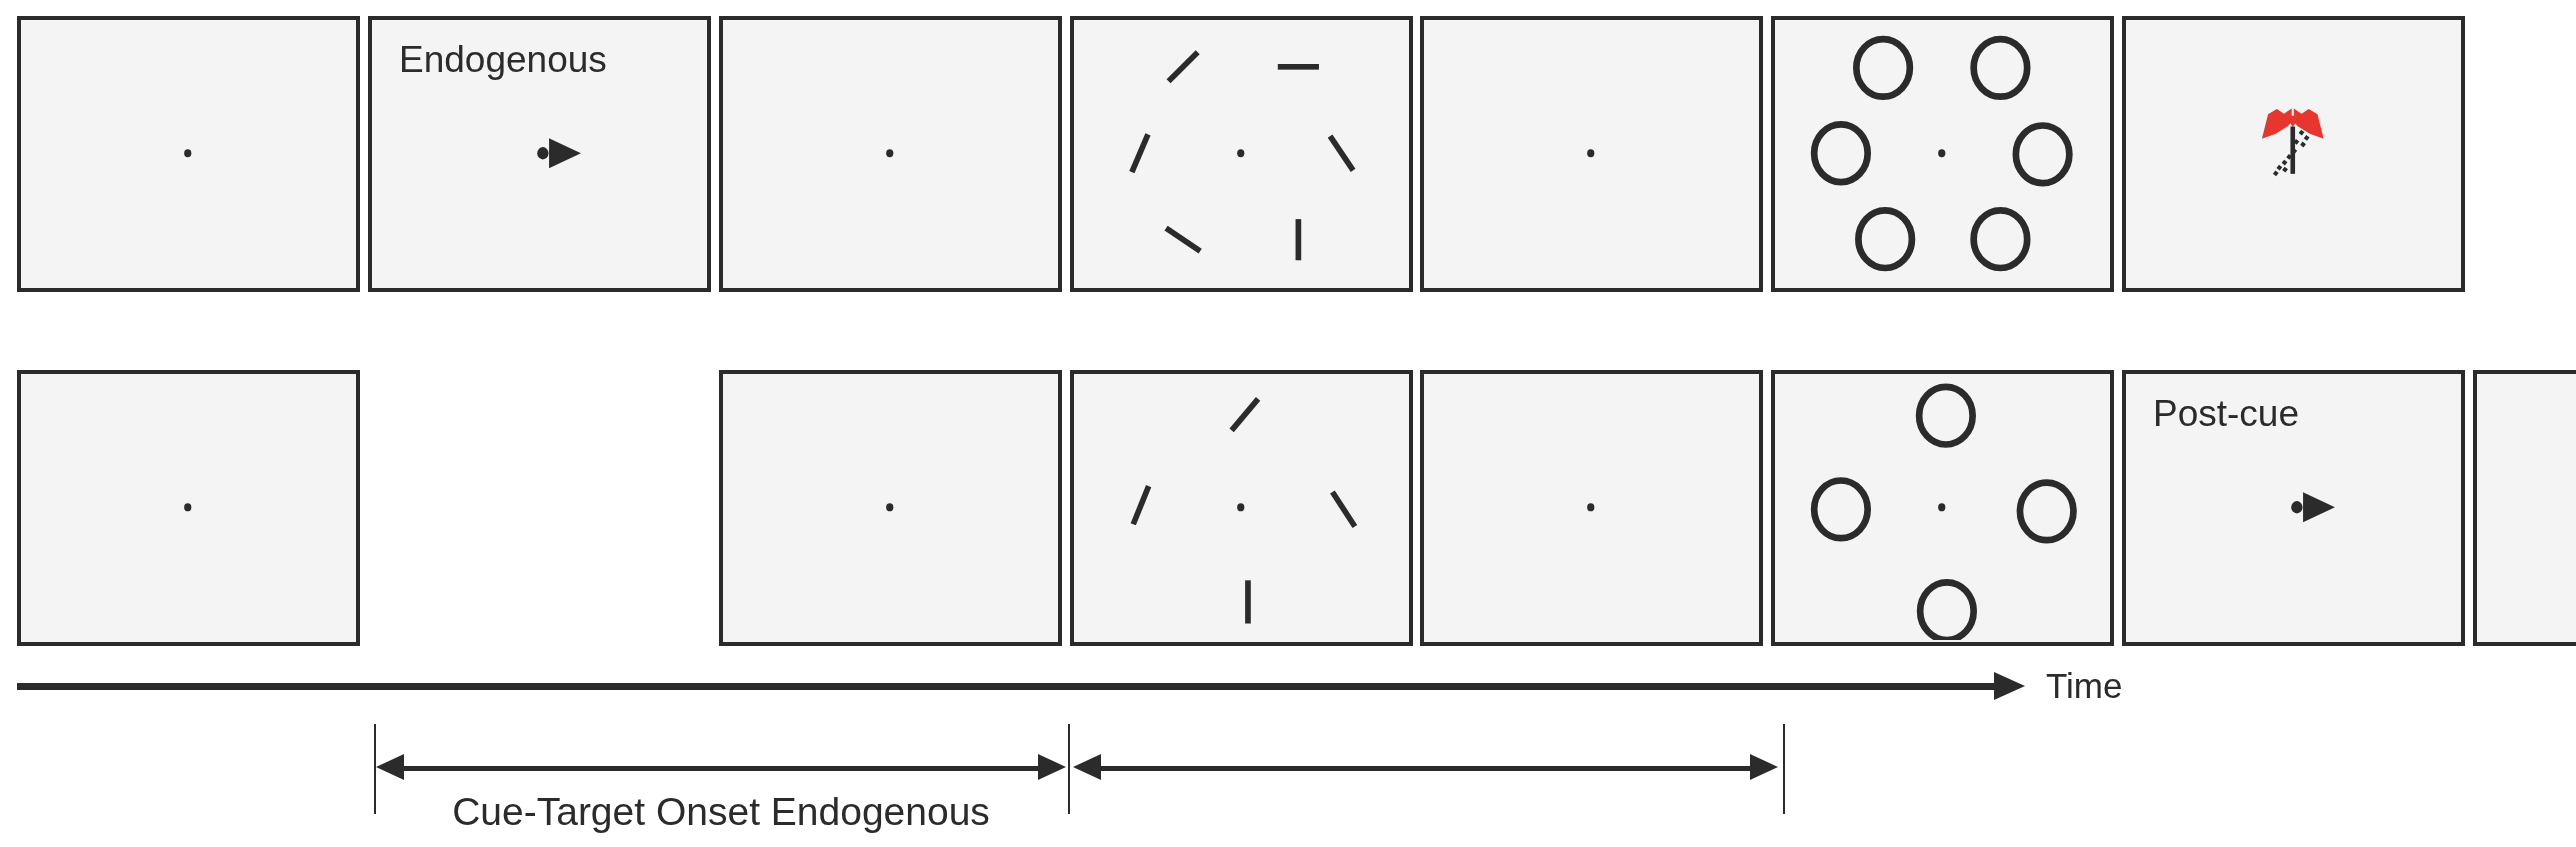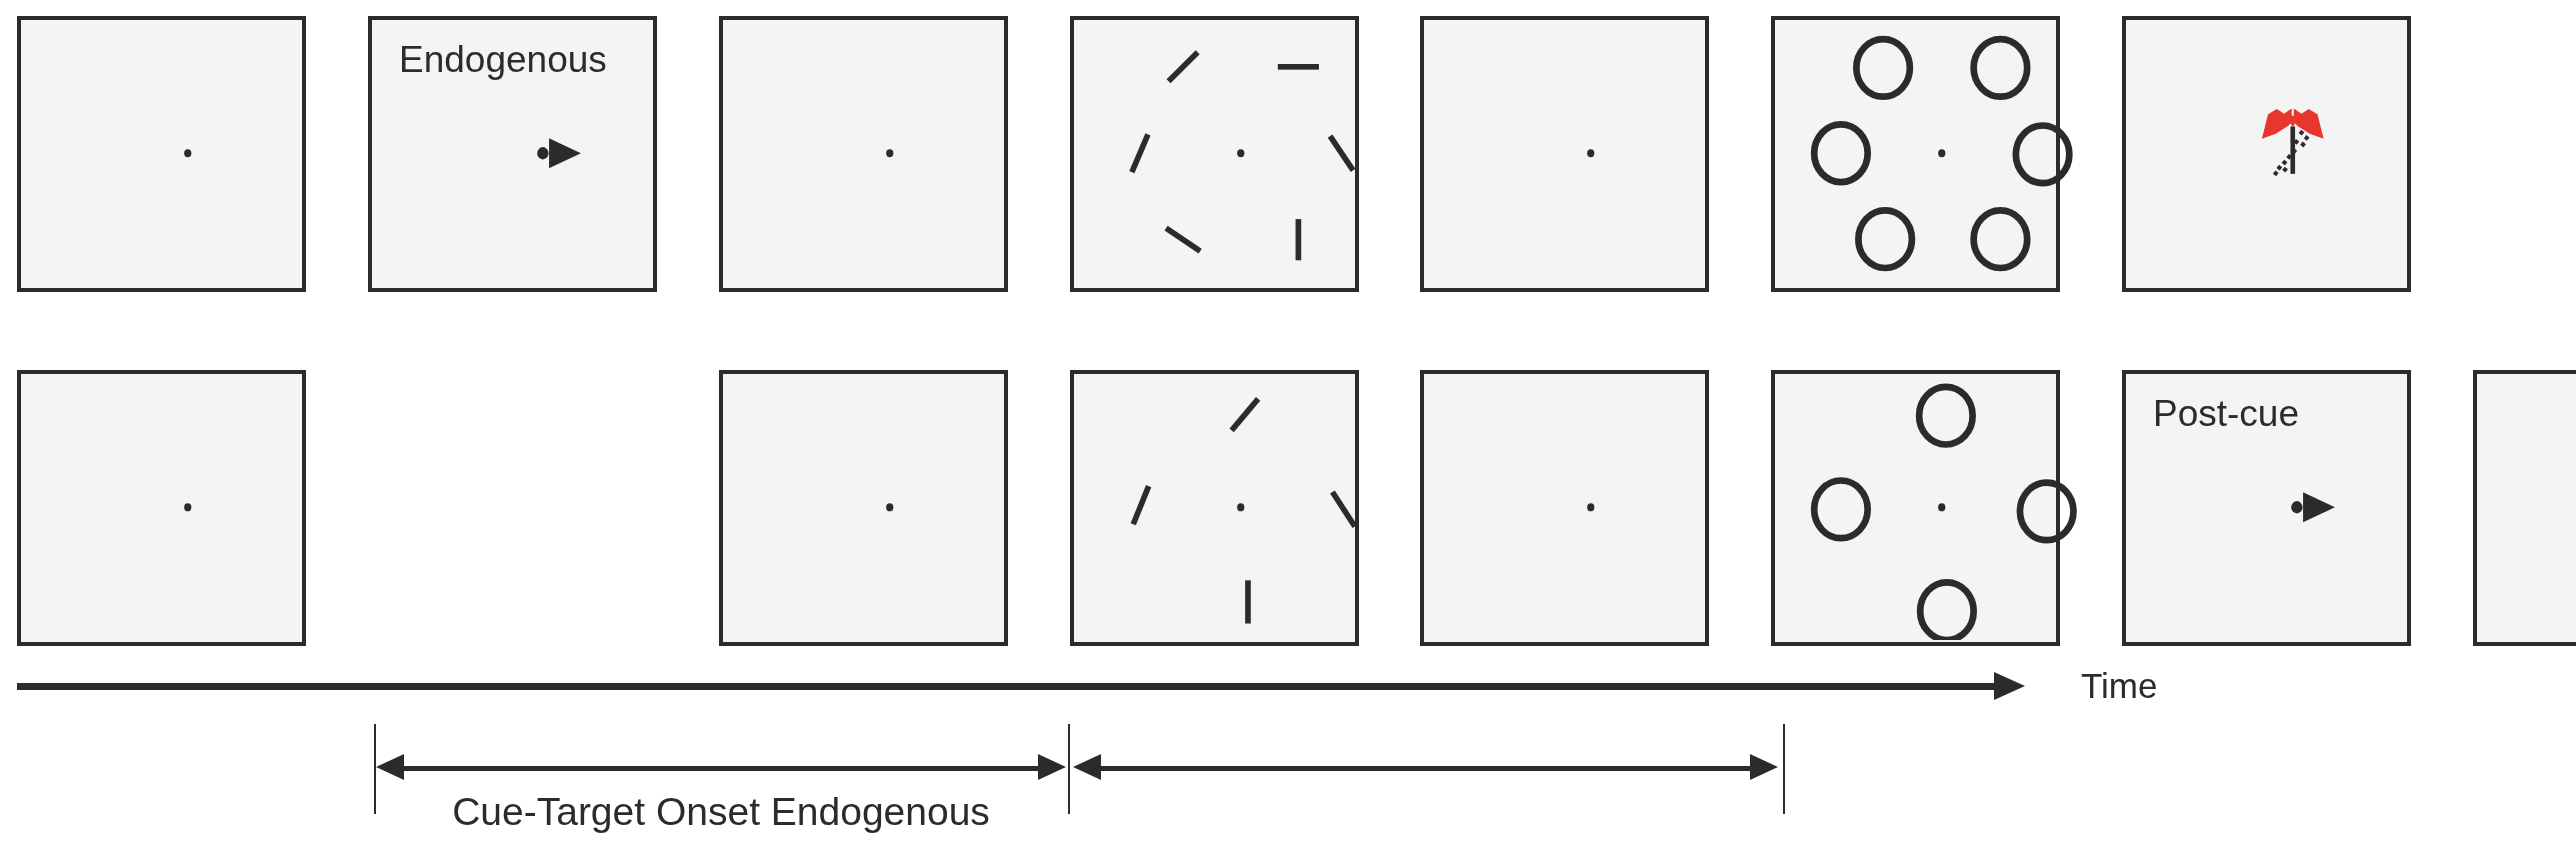--- a/index.html
+++ b/index.html
@@ -12,38 +12,38 @@
   #stage{
     position:relative;
     width:2822px;height:848px;
     background:var(--page-bg);
     font-family:"Liberation Sans", sans-serif;
     color:var(--ink);
     overflow:hidden;
   }
   .frame{
     position:absolute;
-    width:289px;height:276px;
+    width:343px;height:276px;
     box-sizing:border-box;
     border:4.6px solid var(--ink);
     background:var(--frame-bg);
   }
   .frame svg{position:absolute;left:0;top:0;width:333px;height:266px;display:block;}
   .frame-label{
     position:absolute;left:27px;top:20.6px;
     font-size:37px;line-height:1.05;
     color:var(--ink);white-space:nowrap;z-index:2;
   }
   .tl-bar{position:absolute;left:17px;top:683px;width:1978px;height:6.7px;background:var(--ink);}
   .tl-head{
     position:absolute;left:1994px;top:672px;width:0;height:0;
     border-top:14.4px solid transparent;border-bottom:14.4px solid transparent;
     border-left:31px solid var(--ink);
   }
-  .tl-label{position:absolute;left:2046px;top:668px;font-size:35px;line-height:1;white-space:nowrap;margin-left:35px;}
+  .tl-label{position:absolute;left:2046px;top:668px;font-size:35px;line-height:1;white-space:nowrap;}
   .tick{position:absolute;top:724px;width:2.1px;height:90px;background:var(--ink);}
   .iv-line{position:absolute;top:766px;height:4.6px;background:var(--ink);}
   .iv-head{position:absolute;top:754px;width:0;height:0;border-top:13.4px solid transparent;border-bottom:13.4px solid transparent;}
   .iv-head.left{border-right:28px solid var(--ink);}
   .iv-head.right{border-left:28px solid var(--ink);}
   .iv-label{
     position:absolute;top:792px;transform:translateX(-50%);
     font-size:39px;line-height:1;white-space:nowrap;color:var(--ink);
   }
 </style>

